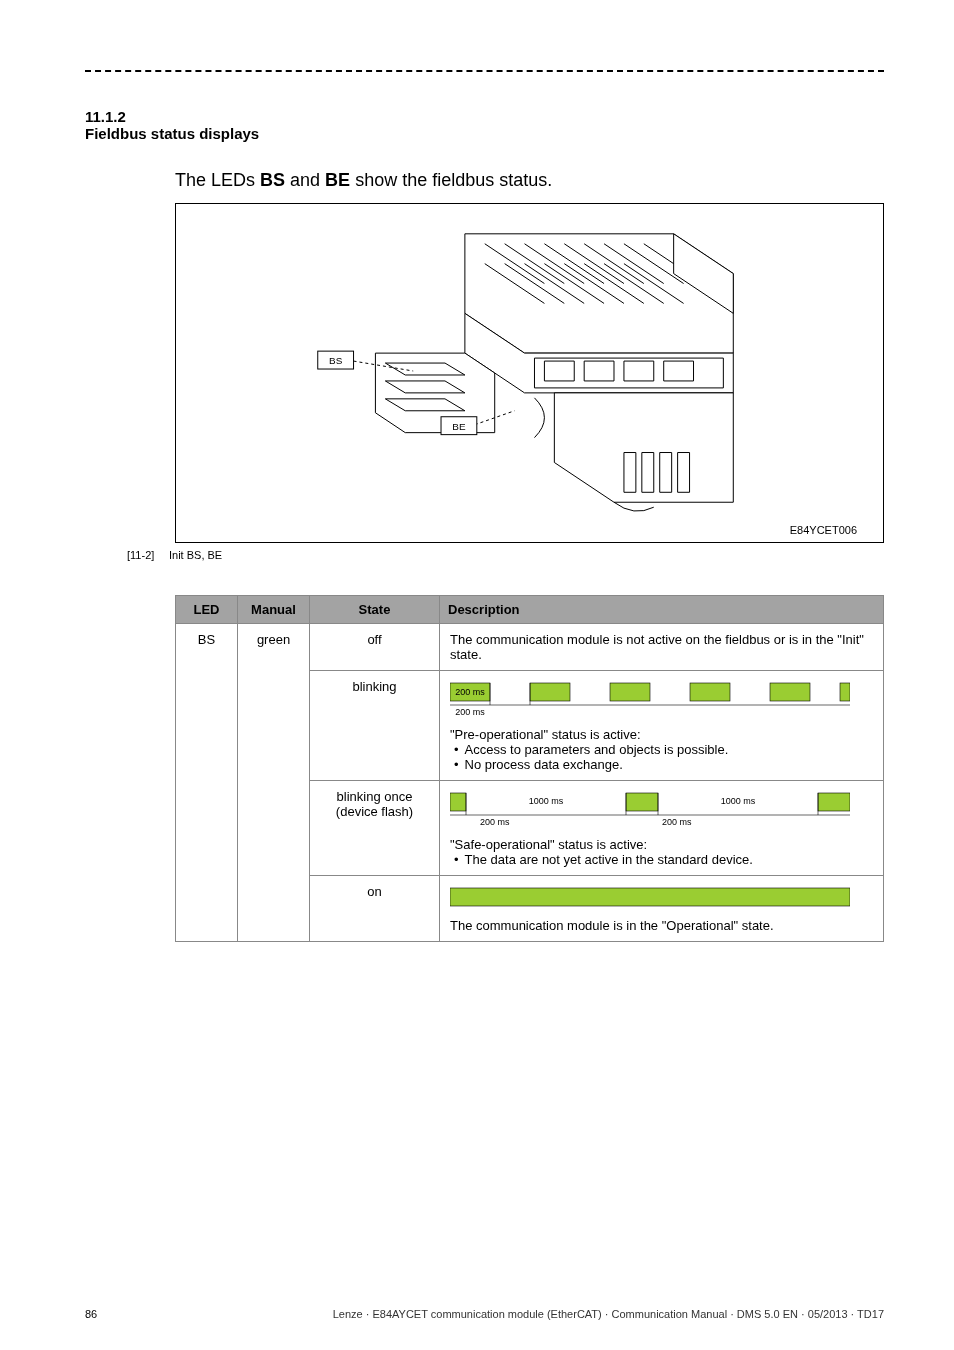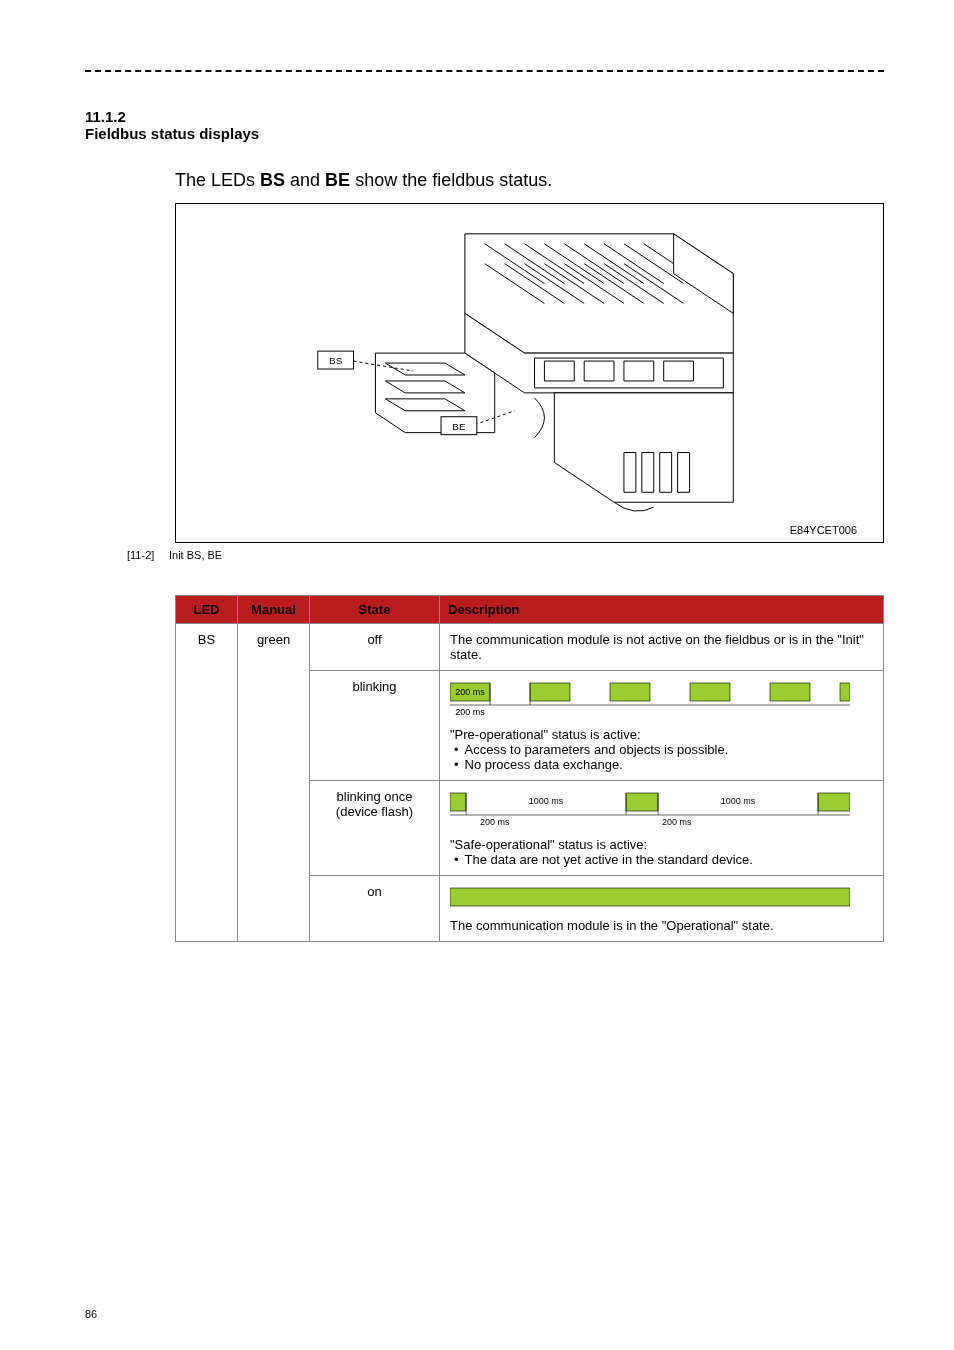--- a/index.html
+++ b/index.html
@@ -95,21 +95,21 @@
   .table-wrap {
     margin-left: 90px;
     margin-top: 34px;
   }
   table.led {
     border-collapse: collapse;
     width: 100%;
     font-size: 13px;
   }
   table.led th {
-    background: #b91c1c;
+    background: #a3a3a3;
     font-weight: 700;
     text-align: center;
     border: 1px solid #888;
     padding: 6px 8px;
     color: #000;
   }
   table.led td {
     border: 1px solid #888;
     padding: 8px 10px;
     vertical-align: top;
@@ -311,13 +311,14 @@
           </td>
         </tr>
       </tbody>
     </table>
   </div>
 
 </div>
 
 <div class="footer">
   <span>86</span>
+  <span class="footer-right">Lenze · E84AYCET communication module (EtherCAT) · Communication Manual · DMS 5.0 EN · 05/2013 · TD17</span>
 </div>
 
 </body></html>

